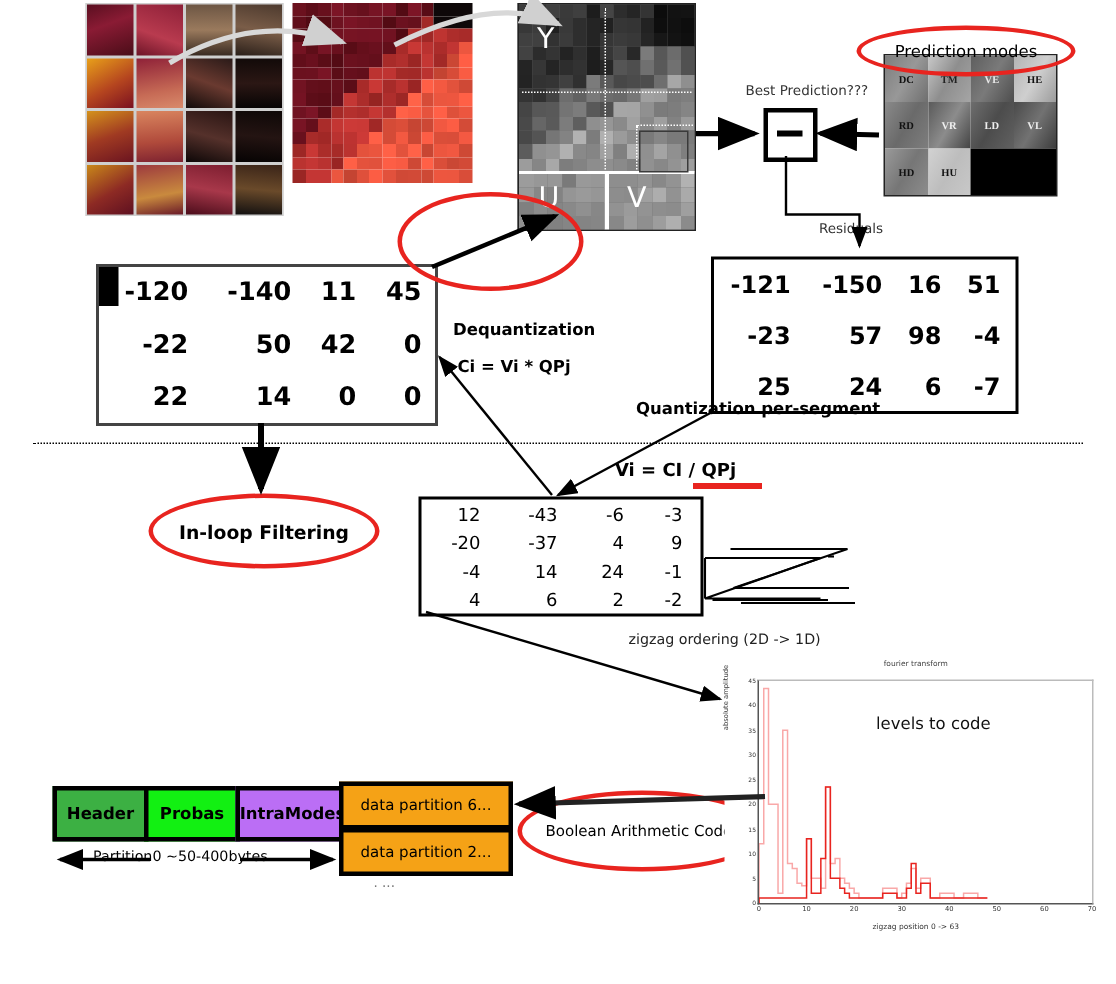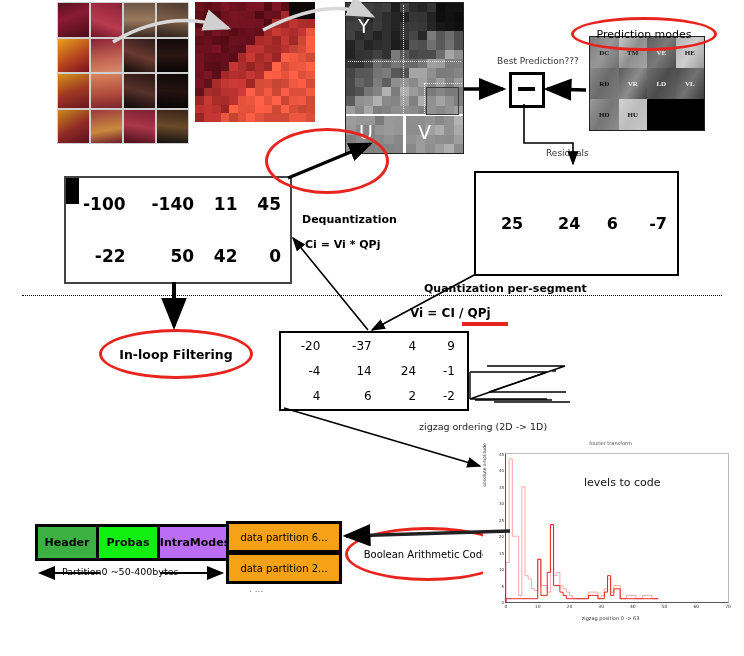--- a/index.html
+++ b/index.html
@@ -593,66 +593,90 @@
 </div>
 <div class="ellipse" style="left:571px;top:17px;width:140px;height:28px;">
   <span style="font-size:11px;font-weight:normal;">Prediction modes</span>
 </div>
 
 <span class="lbl" style="left:546px;top:148px;font-size:9px;color:#333;">Residuals</span>
 <div class="matrix" id="matrix-residual">
   <table>
     <tbody>
     <tr>
+          <td>-121</td>
+          <td>-150</td>
+          <td>16</td>
+          <td>51</td>
+        </tr>
+    <tr>
+          <td>-23</td>
+          <td>57</td>
+          <td>98</td>
+          <td>-4</td>
+        </tr>
+    <tr>
           <td>25</td>
           <td>24</td>
           <td>6</td>
           <td>-7</td>
         </tr>
   </tbody>
     </table>
 </div>
 
 <div class="matrix" id="matrix-dequant">
   <div class="blk"></div>
   <table>
     <tbody>
     <tr>
-          <td>-100</td>
+          <td>-120</td>
           <td>-140</td>
           <td>11</td>
           <td>45</td>
         </tr>
     <tr>
           <td>-22</td>
           <td>50</td>
           <td>42</td>
           <td>0</td>
         </tr>
+    <tr>
+          <td>22</td>
+          <td>14</td>
+          <td>0</td>
+          <td>0</td>
+        </tr>
   </tbody>
     </table>
 </div>
 <span class="lbl bold" style="left:302px;top:213px;font-size:11px;">Dequantization</span>
 <span class="lbl bold" style="left:305px;top:238px;font-size:11px;">Ci = Vi * QPj</span>
 
 <div class="ellipse" style="left:265px;top:128px;width:118px;height:60px;"></div>
 
 <div class="ellipse" style="left:99px;top:329px;width:148px;height:44px;">
   <span style="font-size:12.5px;">In-loop Filtering</span>
 </div>
 
 <div class="dotted-sep" style="left:22px;top:295px;width:700px;"></div>
 
-<span class="lbl bold" style="left:424px;top:282px;font-size:11px;">Quantization per-segment</span>
+<span class="lbl bold" style="left:424px;top:266px;font-size:11px;">Quantization per-segment</span>
 <span class="lbl bold" style="left:410px;top:306px;font-size:12px;">Vi = CI / QPj</span>
 <div class="abs" style="left:462px;top:322px;width:46px;height:4px;background:#e8241f;"></div>
 
 <div class="matrix" id="matrix-quant">
   <table>
     <tbody>
+        <tr>
+          <td>12</td>
+          <td>-43</td>
+          <td>-6</td>
+          <td>-3</td>
+        </tr>
     <tr>
           <td>-20</td>
           <td>-37</td>
           <td>4</td>
           <td>9</td>
         </tr>
     <tr>
           <td>-4</td>
           <td>14</td>
           <td>24</td>

